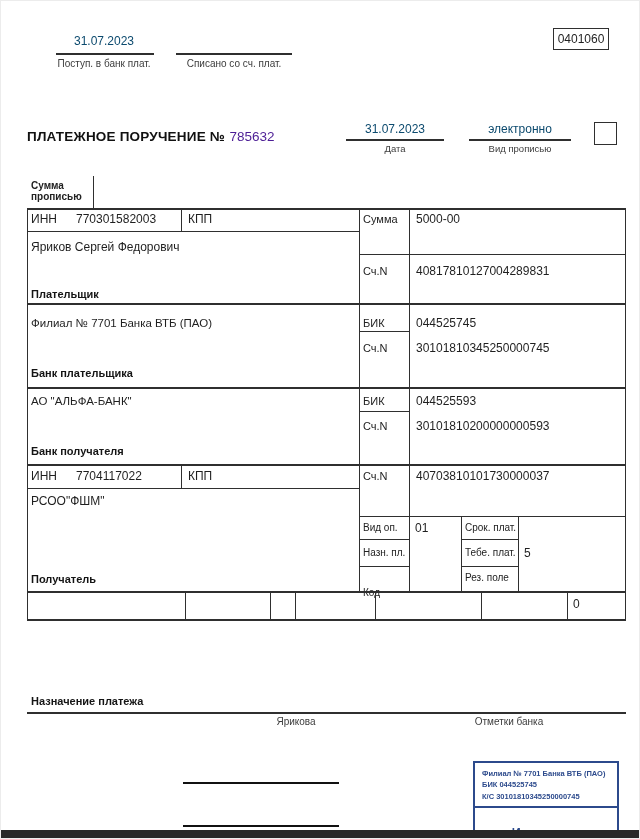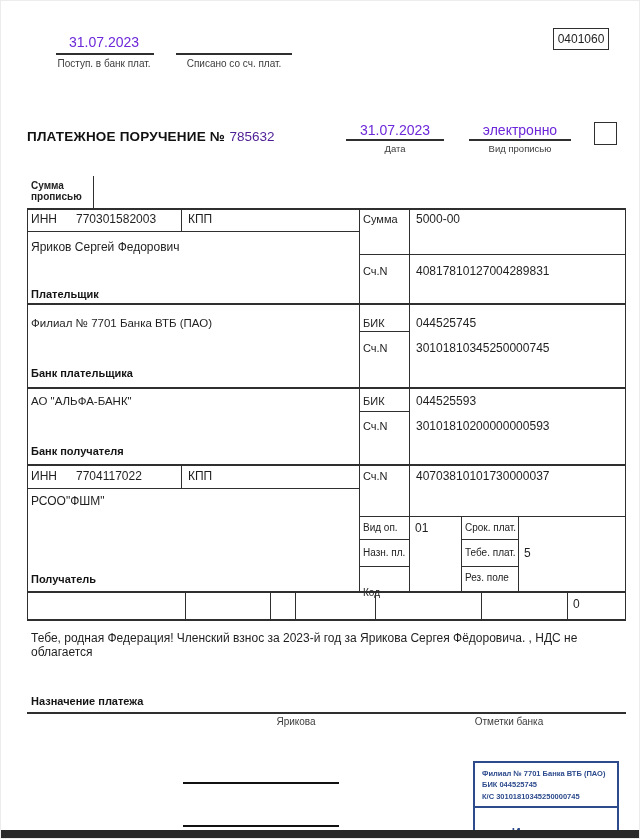--- a/index.html
+++ b/index.html
@@ -9,21 +9,21 @@
     font-family:"Liberation Sans","DejaVu Sans",sans-serif;color:#1f1f1f;
   }
   .abs{position:absolute;}
   .hl{position:absolute;background:#2f2f2f;height:1px;}
   .hl2{position:absolute;background:#2f2f2f;height:2px;}
   .vl{position:absolute;background:#2f2f2f;width:1px;}
   .lbl{font-size:10px;color:#3c3c3c;}
   .lbl-b{font-size:10px;font-weight:400;color:#222;}
   .sec{font-size:11px;font-weight:700;color:#141414;}
   .val{font-size:12px;color:#1f1f1f;}
-  .val13{font-size:14px;color:#6d28d9;}
+  .val13{font-size:12px;color:#0c4a6e;}
   .ctr{text-align:center;}
   .box{position:absolute;border:1.5px solid #2f2f2f;box-sizing:border-box;}
   .title-b{font-size:13.5px;font-weight:700;letter-spacing:.2px;color:#111;}
   .title-n{font-size:13.5px;font-weight:400;color:#4c1d95;}
   #stamp{
     position:absolute;left:472px;top:760px;width:146px;height:96px;
     border:2px solid var(--stamp-color,#2c4a8c);box-sizing:border-box;color:var(--stamp-color,#2c4a8c);
   }
   #stamp .top{padding:5px 6px 4px 7px;border-bottom:2px solid var(--stamp-color,#2c4a8c);}
   #stamp .top div{font-size:7.5px;font-weight:700;line-height:1.5;white-space:nowrap;}
@@ -143,21 +143,20 @@
 
   <div class="vl" style="left:184px;top:590px;height:28px;"></div>
   <div class="vl" style="left:269px;top:590px;height:28px;"></div>
   <div class="vl" style="left:294px;top:590px;height:28px;"></div>
   <div class="vl" style="left:374px;top:590px;height:28px;"></div>
   <div class="vl" style="left:480px;top:590px;height:28px;"></div>
   <div class="vl" style="left:566px;top:590px;height:28px;"></div>
   <div class="abs val" style="left:572px;top:596px;">0</div>
   <div class="hl2" style="left:26px;top:618px;width:599px;"></div>
 
-  <div class="abs val" style="left:30px;top:630px;width:592px;">Тебе, родная Федерация! Членский взнос за 2023-й год за Ярикова Сергея Фёдоровича. , НДС не облагается</div>
   <div class="abs sec" style="left:30px;top:694px;">Назначение платежа</div>
   <div class="hl2" style="left:26px;top:711px;width:599px;"></div>
 
   <div class="abs lbl ctr" style="left:250px;top:715px;width:90px;">Ярикова</div>
   <div class="abs lbl ctr" style="left:458px;top:715px;width:100px;">Отметки банка</div>
 
   <div class="hl2" style="left:182px;top:781px;width:156px;background:#111;"></div>
   <div class="hl2" style="left:182px;top:824px;width:156px;background:#111;"></div>
 
   <div id="stamp">

